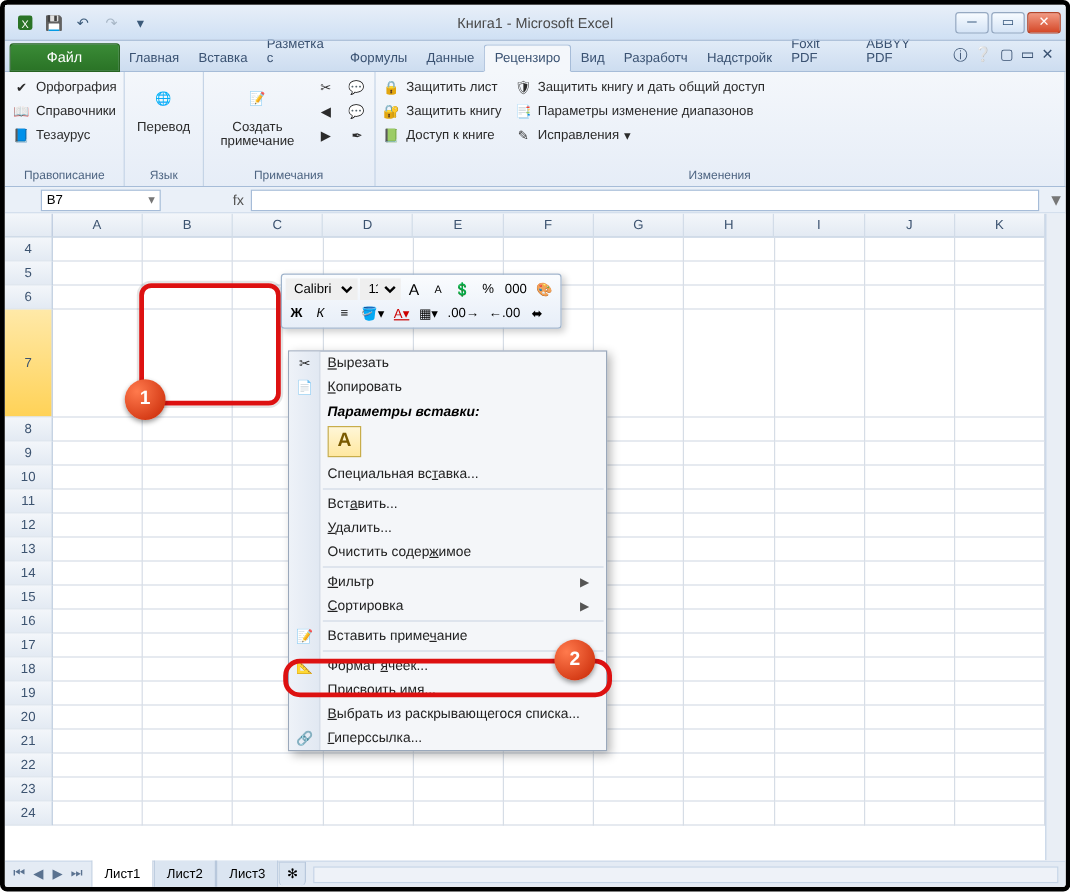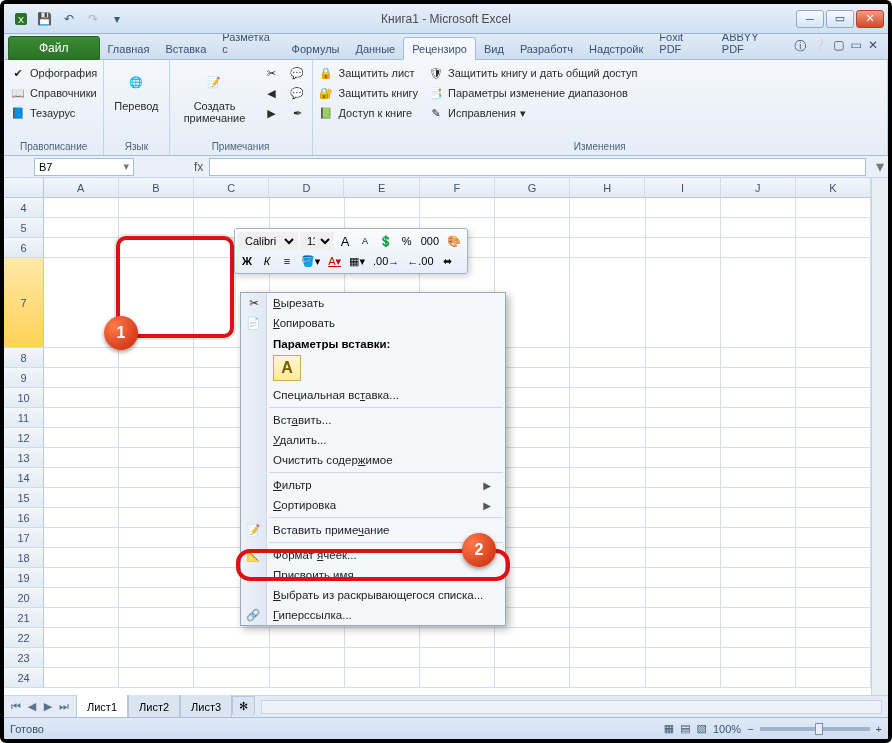--- a/index.html
+++ b/index.html
@@ -61,21 +61,21 @@
 .minitb .r{ display:flex; gap:2px; align-items:center;}
 .minitb .mb{ min-width:18px;height:18px; display:flex;align-items:center;justify-content:center; font-size:11px; border:1px solid transparent; padding:0 2px;}
 .minitb select{ font-size:11px; height:18px; border:1px solid #a6bcd8;}
 
 .ctxmenu { position:absolute; width:266px; background:#f4f6f9; border:1px solid #9aa8bb; box-shadow:3px 3px 8px rgba(0,0,0,.3);}
 .ctxmenu .strip{ position:absolute; left:0; top:0; bottom:0; width:26px; background:linear-gradient(90deg,#eef2f8,#e1e8f2); border-right:1px solid #cfd8e4;}
 .ctxmenu .mi{ position:relative; padding:4px 14px 4px 32px; font-size:11.5px; color:#222; display:flex; align-items:center;}
 .ctxmenu .mi .mic{ position:absolute; left:5px; width:16px; text-align:center;}
 .ctxmenu .mi .arr{ margin-left:auto; font-size:10px; color:#555;}
 .ctxmenu .sep{ height:1px; background:#cfd8e4; margin:2px 2px 2px 28px;}
-.ctxmenu .label-row{ font-weight:bold; padding:5px 14px 3px 32px; font-size:11.5px;}
+.ctxmenu .label-row{ font-weight:bold; padding:5px 14px 3px 32px; font-size:11.5px;font-style:italic;}
 .ctxmenu .paste-opt { padding:2px 0 4px 32px;}
 .ctxmenu .paste-opt .pbtn{ width:28px;height:26px; border:1px solid #c8ad4a; background:linear-gradient(#fff6d7,#ffe8a0); display:inline-flex;align-items:center;justify-content:center; font-weight:bold; color:#7a5a00;}
 .hl-box { position:absolute; border:4px solid #d11; border-radius:14px;}
 .u { text-decoration:underline;}
 </style>
 </head>
 <body>
 
 <div class="window">
 
@@ -635,27 +635,13 @@
       <span>▶</span>
       <span>⏭</span>
     </div>
     <div class="sheettab">Лист1</div>
     <div class="sheettab inactive">Лист2</div>
     <div class="sheettab inactive">Лист3</div>
     <div class="sheettab inactive" style="padding:3px 6px;">✻</div>
     <div class="hscroll"></div>
   </div>
 
-  <div class="statusbar">
-    <span>Готово</span>
-    <div class="zoom">
-      <span>▦</span>
-      <span>▤</span>
-      <span>▧</span>
-      <span>100%</span>
-      <span>−</span>
-      <div class="track">
-          <div class="thumb"></div>
-        </div>
-      <span>+</span>
-    </div>
-  </div>
 </div>
 
 </body></html>

